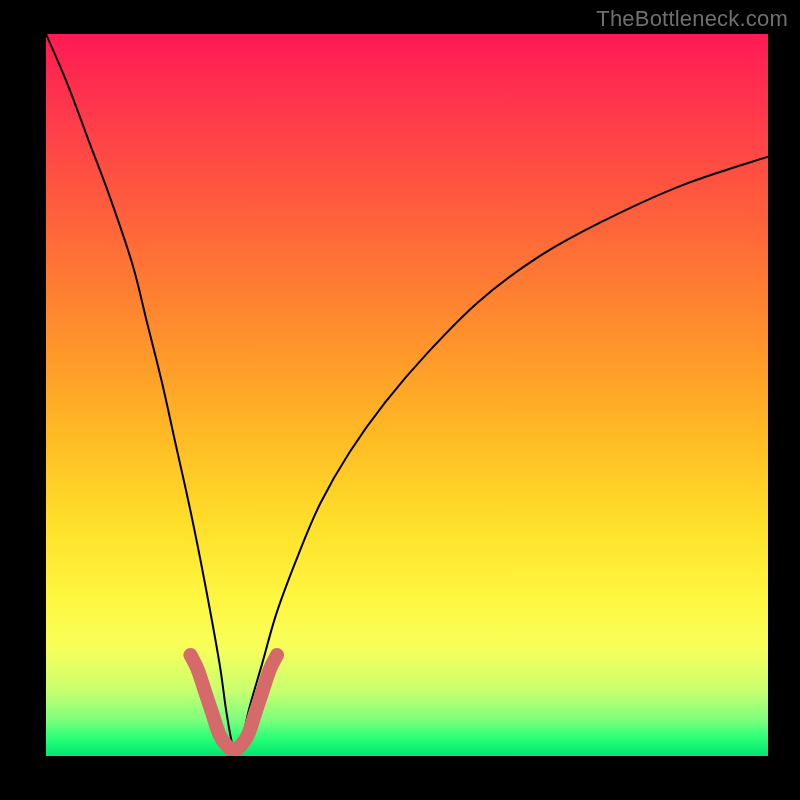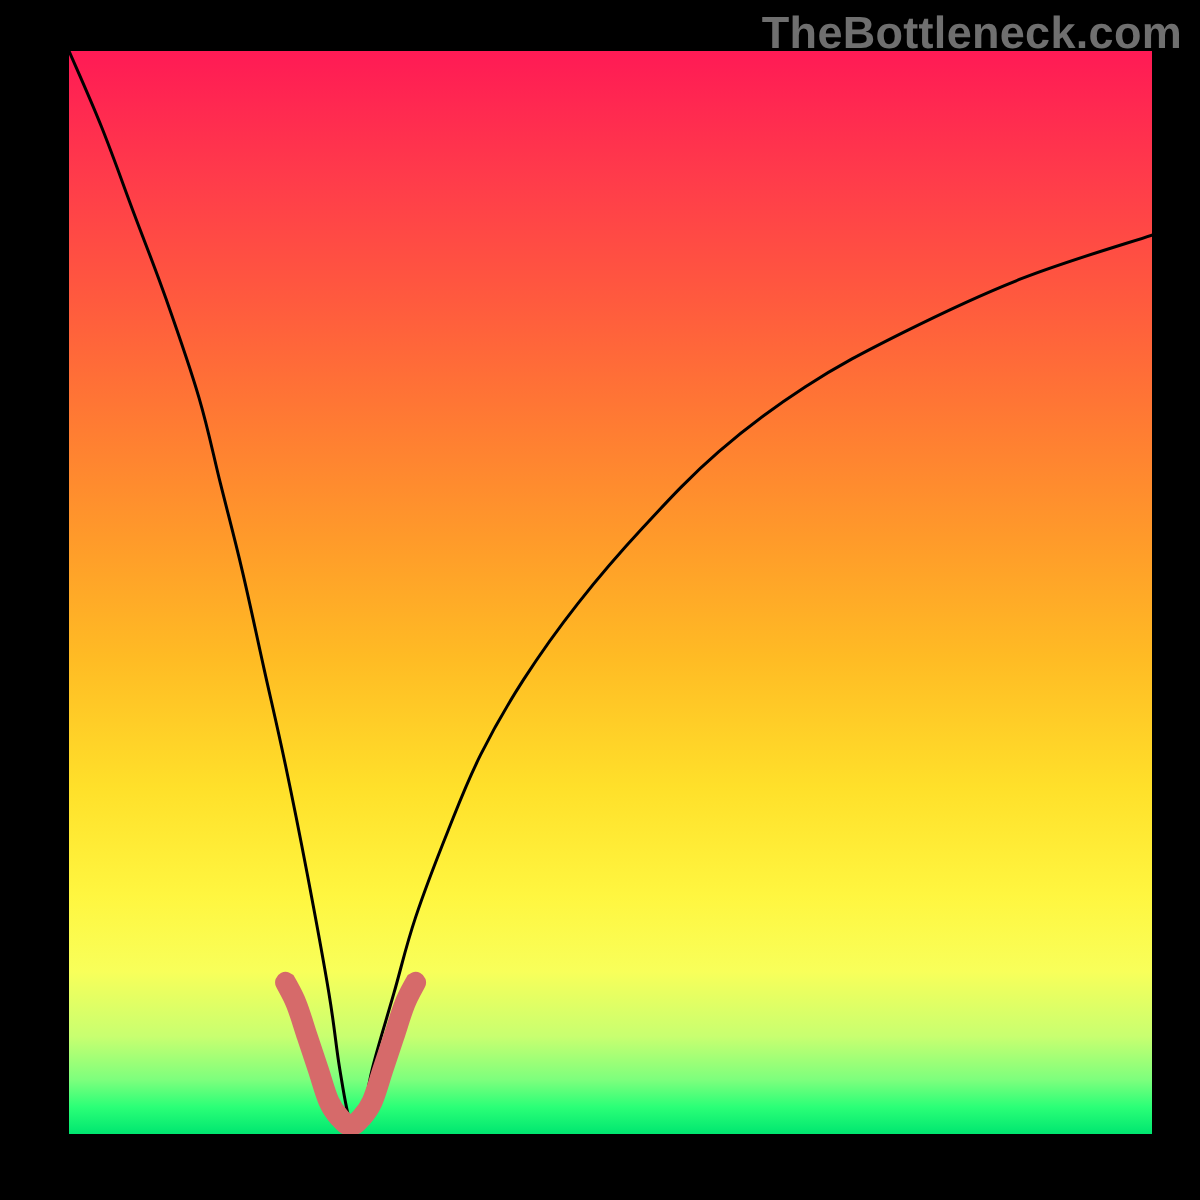--- a/index.html
+++ b/index.html
@@ -47,22 +47,22 @@
       #7dff7d 95%,
       #2bff77 97.5%,
       #00e670 100%
     );
   }
   .watermark {
     position: absolute;
     top: 6px;
     right: 12px;
     color: #6f6f6f;
-    font-size: 30px;
-    font-weight: 700;
+    font-size: 22px;
+    font-weight: 400;
     letter-spacing: 0.2px;
     z-index: 5;
   }
   svg.curves {
     position: absolute;
     left: 0;
     top: 0;
     width: 100%;
     height: 100%;
   }

